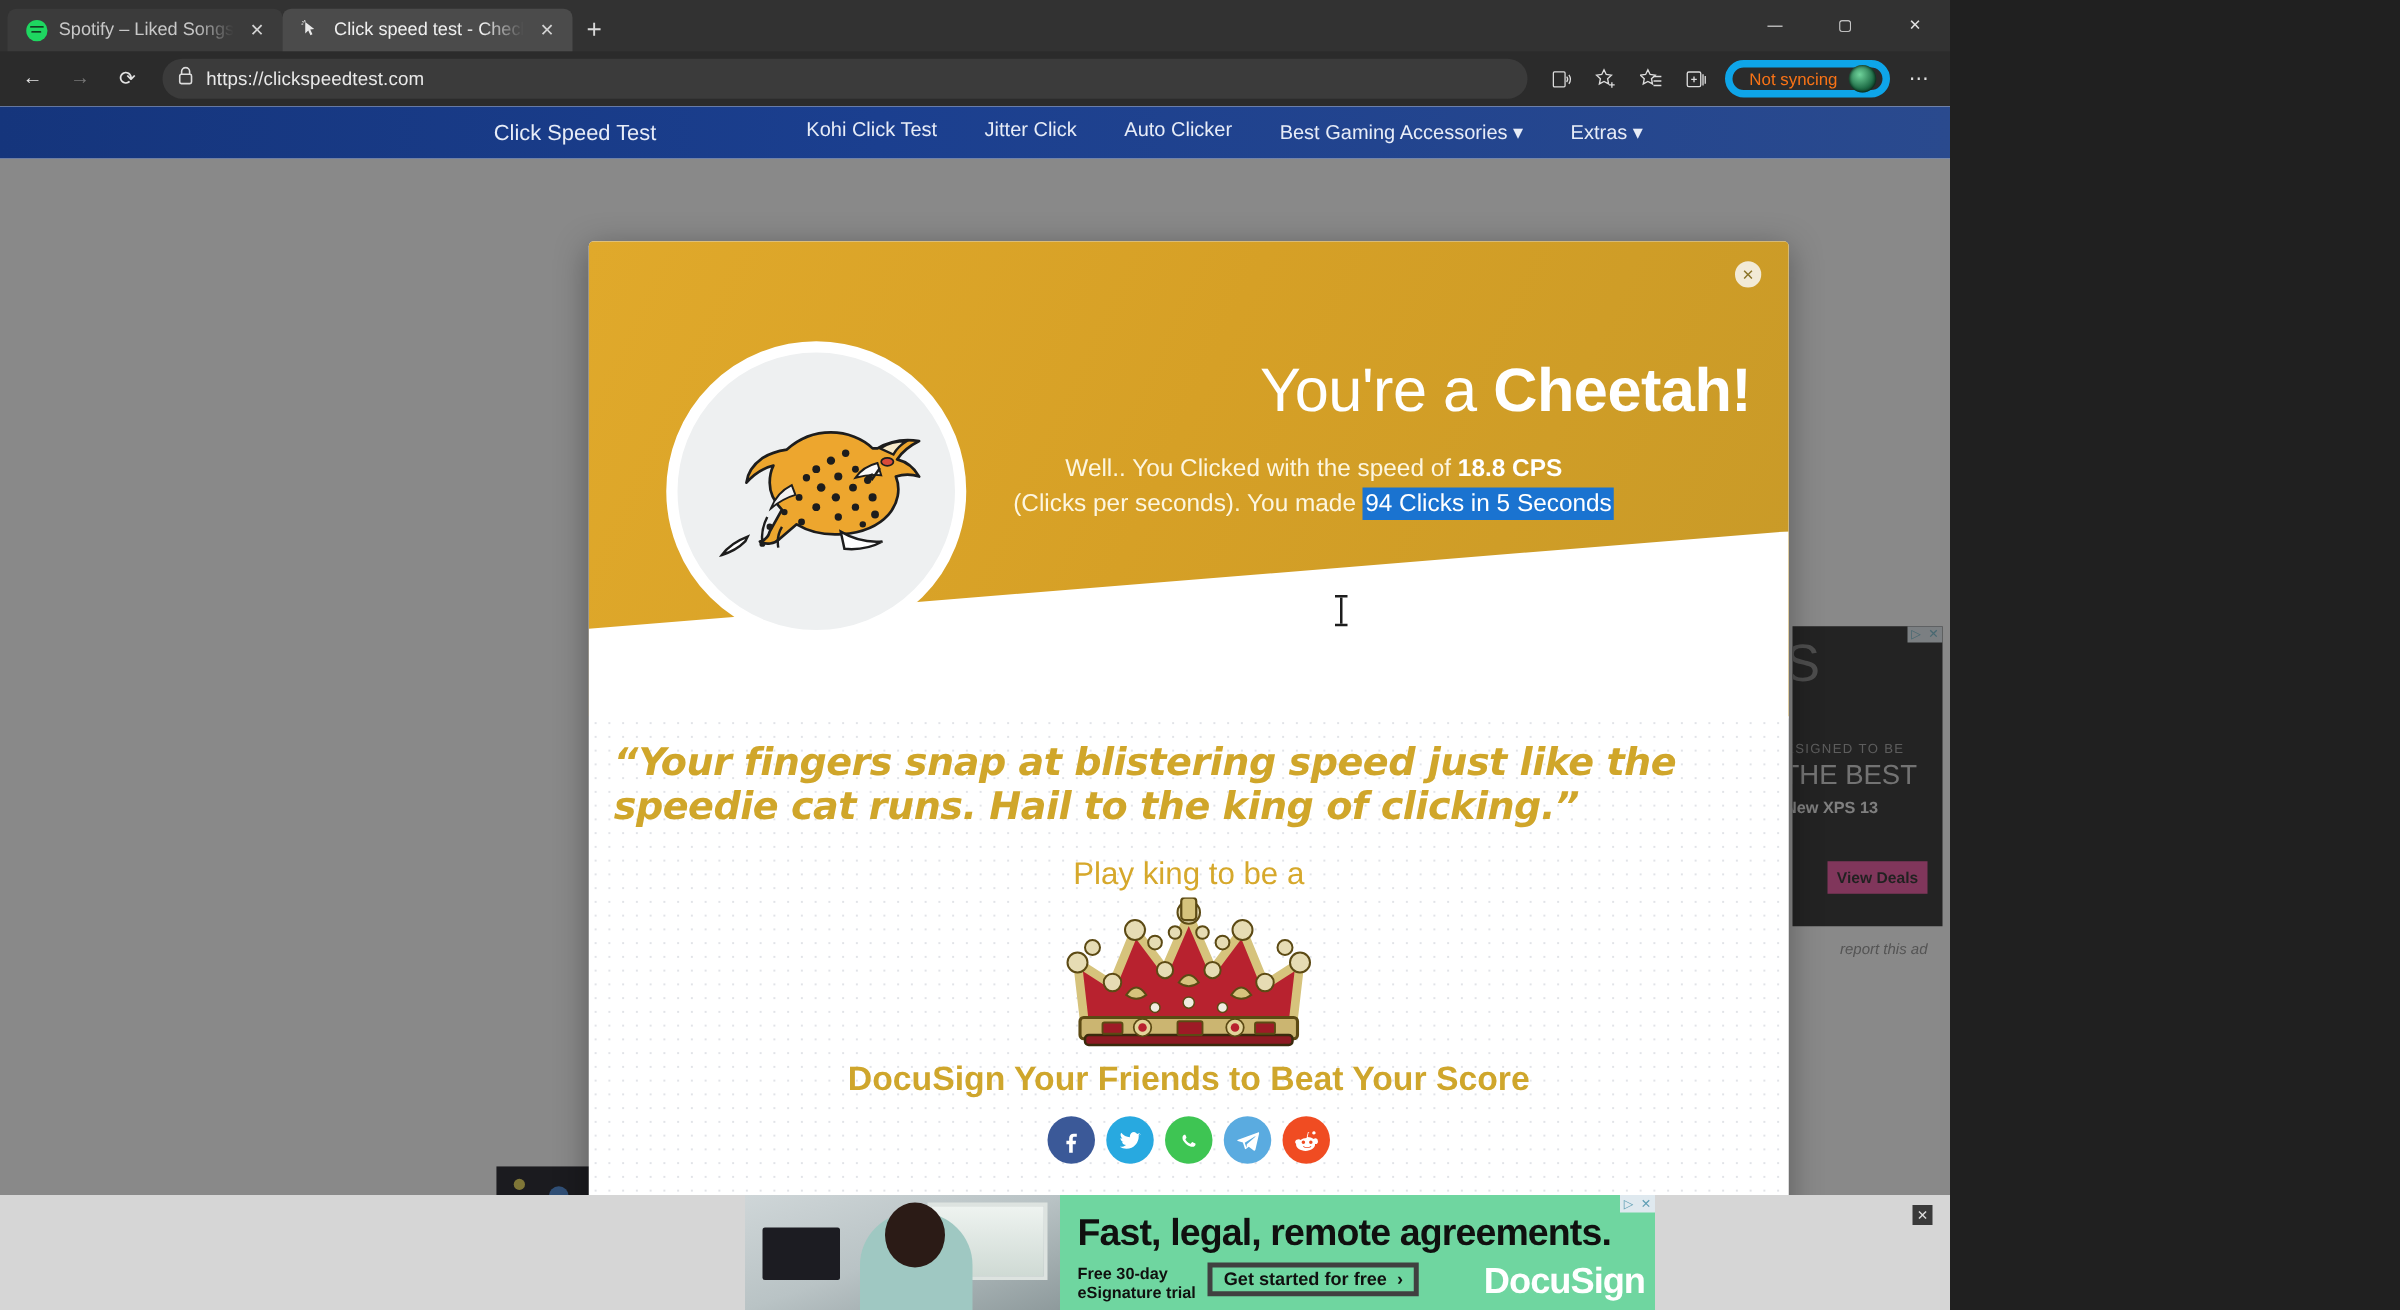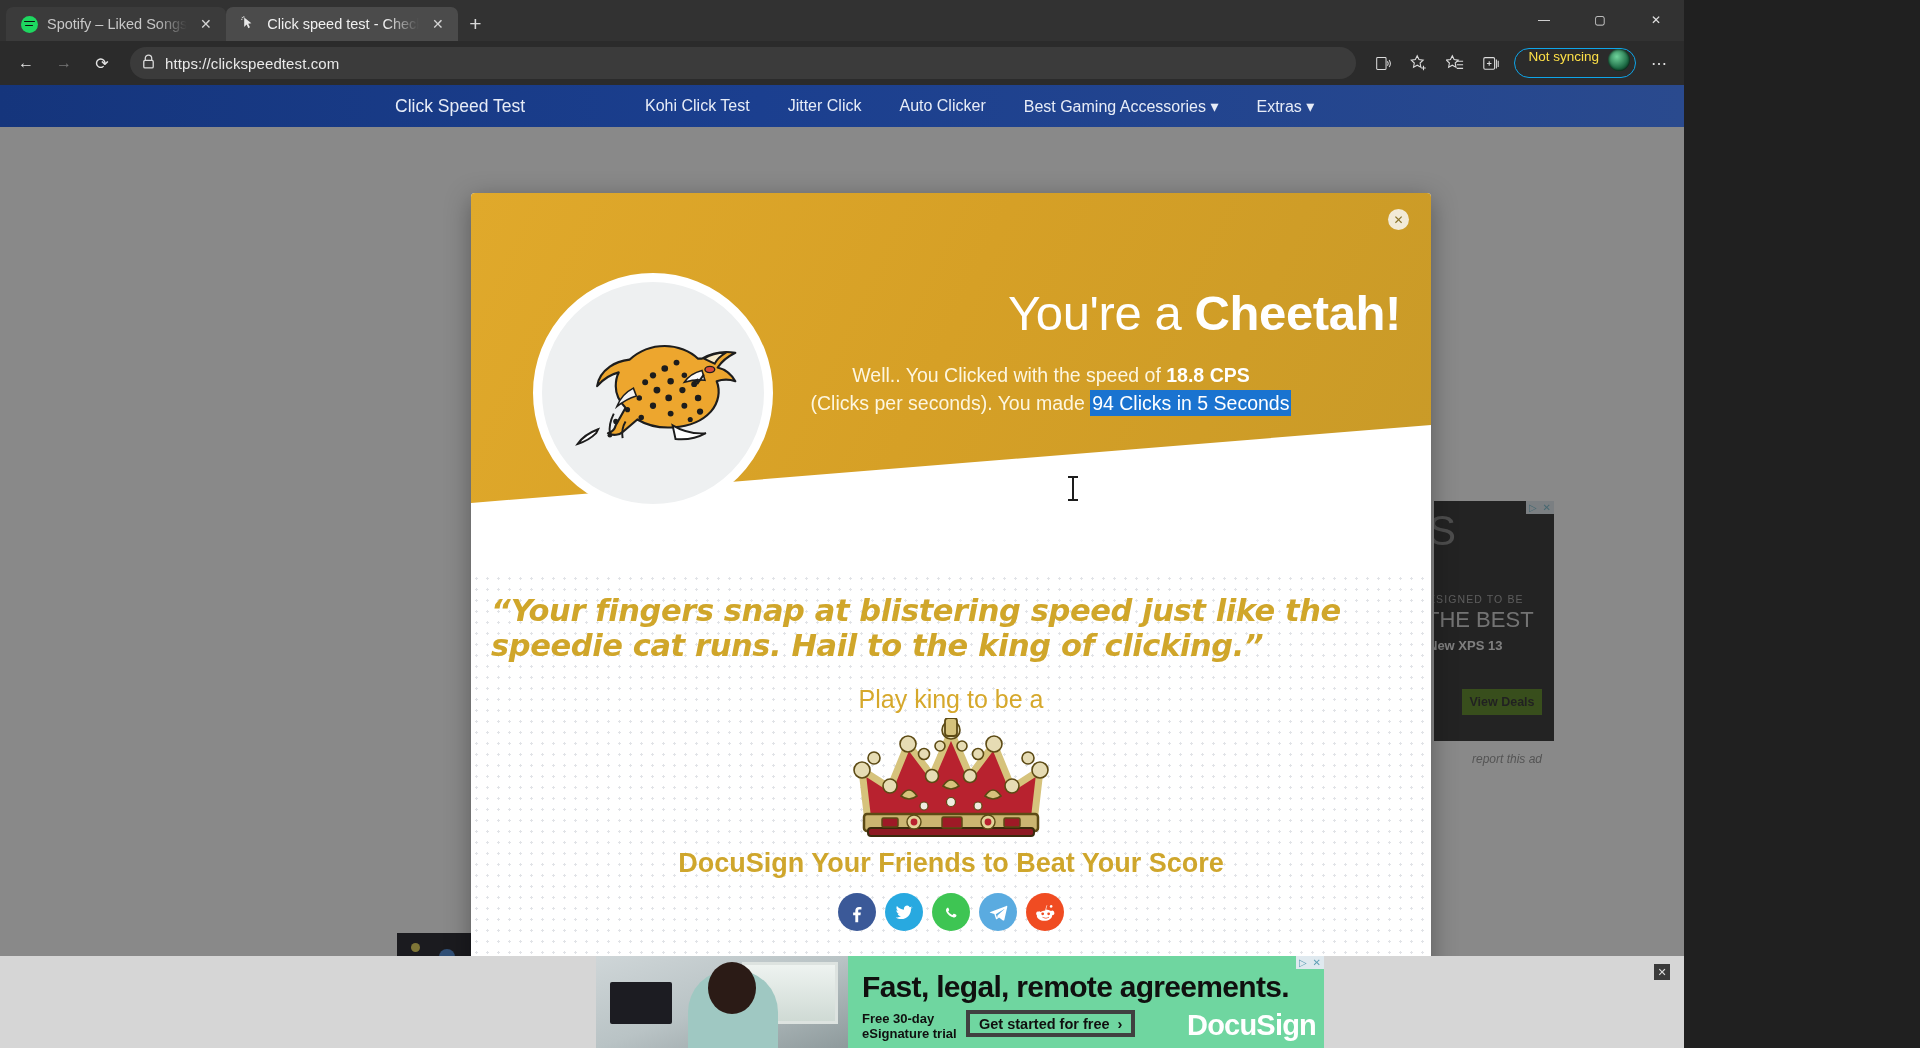--- a/index.html
+++ b/index.html
@@ -3,21 +3,21 @@
 <meta charset="utf-8">
 <style>
   * { box-sizing: border-box; margin: 0; padding: 0; }
   html, body {
     width: 1920px; height: 1048px; overflow: hidden;
     font-family: "Liberation Sans", sans-serif;
     background: #202020;
   }
 
   
-  .browser { width: 1684px; height: 1048px; display: flex; flex-direction: column;
+  .browser { width: 1560px; height: 1048px; display: flex; flex-direction: column;
              background: #323232; position: relative; }
 
   .tabstrip { height: 41px; background: #323232; display: flex; align-items: flex-end;
               padding-left: 6px; position: relative; }
   .tab { height: 34px; display: flex; align-items: center; gap: 9px;
          padding: 0 11px 0 14px; border-radius: 7px 7px 0 0; min-width: 200px;
          max-width: 232px; position: relative; }
   .tab.inactive { background: #3b3b3b; color: #c8c8c8; }
   .tab.active { background: #4b4b4b; color: #f0f0f0; }
   .tab .favicon { width: 18px; height: 18px; flex: 0 0 18px; display: flex;
@@ -47,23 +47,23 @@
   .navbtn { width: 36px; height: 36px; border-radius: 5px; display: flex;
             align-items: center; justify-content: center; color: #e4e4e4; }
   .navbtn.disabled { color: #777; }
   .omnibox { flex: 1; height: 32px; background: #3b3b3b; border-radius: 17px;
              display: flex; align-items: center; padding: 0 12px; margin: 0 8px;
              gap: 10px; }
   .omnibox .url { color: #e9e9e9; font-size: 15px; letter-spacing: .1px; }
   .omni-right { display: flex; align-items: center; gap: 2px; margin-left: auto; }
   .toolicon { width: 34px; height: 34px; border-radius: 5px; display: flex;
               align-items: center; justify-content: center; color: #e0e0e0; }
-  .syncpill { display: flex; align-items: flex-start; gap: 9px; height: 30px;
-              border: 1px solid #0ea5e9; border-radius: 16px; padding: 0 5px 0 13px;
-              color: #fde047; font-size: 13.5px; margin: 0 4px; white-space: nowrap; }
+  .syncpill { display: flex; align-items: center; gap: 9px; height: 30px;
+              border: 6px solid #0ea5e9; border-radius: 16px; padding: 0 5px 0 13px;
+              color: #f97316; font-size: 13.5px; margin: 0 4px; white-space: nowrap; }
   .avatar { width: 22px; height: 22px; border-radius: 50%;
             background: radial-gradient(circle at 40% 35%, #6fd39b, #1d6b45 60%, #09301d);
             box-shadow: inset 0 0 3px #000; }
 
   
   .viewport { flex: 1; position: relative; background: #ffffff; overflow: hidden; }
   .sitenav { height: 42px; background: linear-gradient(90deg,#15357c 0%,#1b3f8f 45%,#2a4a8e 100%);
              display: flex; align-items: center; color: #e7ecf7; font-size: 16px; }
   .sitenav .brand { margin-left: 395px; font-size: 17.5px; white-space: nowrap; }
   .sitenav .links { display: flex; gap: 38px; margin-left: 120px; white-space: nowrap; }
@@ -82,21 +82,21 @@
   .ad-right .adchoice span { padding: 1px 3px; }
   .ad-right .dl { position: absolute; left: -6px; top: 6px; color: #7b7b7b;
                   font-size: 42px; letter-spacing: 1px; font-weight: 300; }
   .ad-right .l1 { position: absolute; left: -6px; top: 92px; color: #9e9e9e;
                   font-size: 10.5px; letter-spacing: 1.1px; }
   .ad-right .l2 { position: absolute; left: -8px; top: 106px; color: #cfcfcf;
                   font-size: 22px; font-weight: 300; }
   .ad-right .l3 { position: absolute; left: -6px; top: 137px; color: #e8e8e8;
                   font-size: 13px; font-weight: bold; }
   .ad-right .cta { position: absolute; left: 28px; top: 188px; width: 80px; height: 26px;
-                   background: #4d7c0f; color: #1a1a1a; font-size: 12.5px; font-weight: bold;
+                   background: #ec4899; color: #1a1a1a; font-size: 12.5px; font-weight: bold;
                    display: flex; align-items: center; justify-content: center; }
   .reportad { position: absolute; left: 1472px; top: 625px; color: #8a8a8a;
               font-size: 12px; z-index: 4; font-style: italic; }
 
   
   .tile-game { position: absolute; left: 397px; top: 806px; width: 355px; height: 92px;
                z-index: 4; display: flex; overflow: hidden; }
   .tile-game .dots { width: 122px; background: #0d0d14; position: relative; }
   .tile-game .dots i { position: absolute; border-radius: 50%; display: block; }
   .tile-game .blue { flex: 1; background: linear-gradient(100deg,#1c2f86,#2d47a8);

